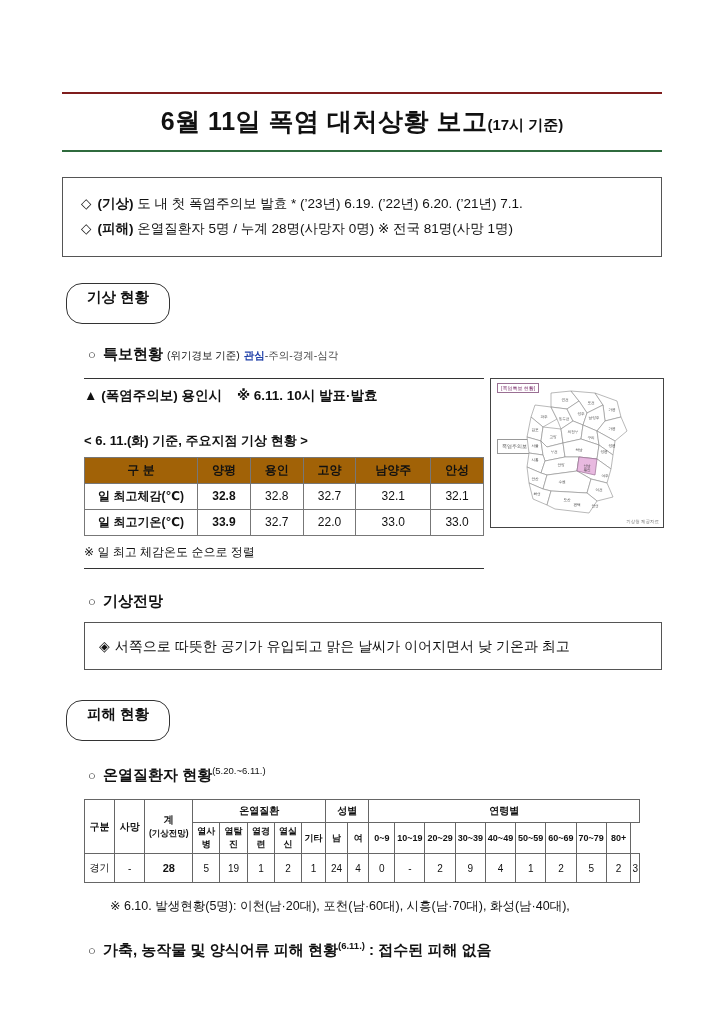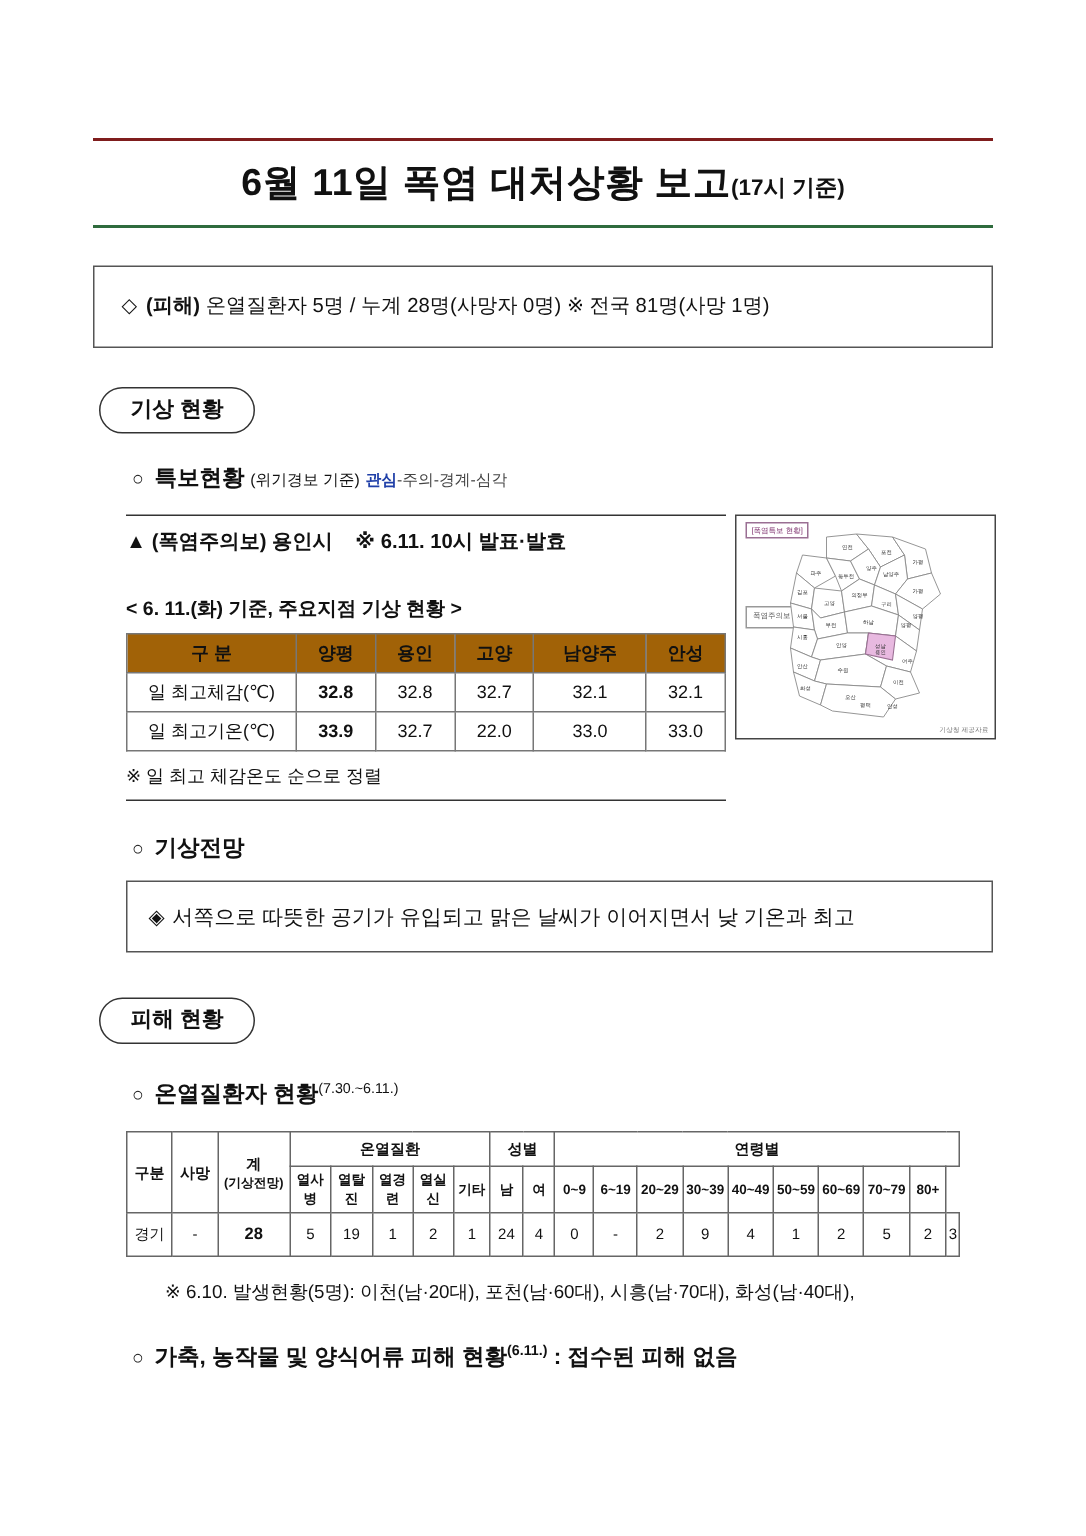--- a/index.html
+++ b/index.html
@@ -51,21 +51,21 @@
   }
   .summary-line { white-space: nowrap; }
   .summary-line .dia { margin-right: 6px; }
   .summary-line b { font-weight: bold; }
 
   
   .pill {
     display: inline-block;
     border: 1.4px solid #333333;
     border-radius: 16px;
-    padding: 4px 20px 6px 20px;
+    padding: 4px 20px 16px 20px;
     font-size: 14.5px;
     font-weight: bold;
     background: #ffffff;
   }
   .sect1 { margin: 26px 0 0 66px; }
   .sect2 { margin: 30px 0 0 66px; }
 
   
   .ln {
     font-size: 14px;
@@ -103,21 +103,21 @@
     width: 400px;
     font-size: 12px;
   }
   table.wtab th, table.wtab td {
     border: 1px solid #777777;
     text-align: center;
     padding: 4px 2px;
     height: 17px;
   }
   table.wtab th { font-weight: bold; background: #a16207; }
-  table.wtab td.lbl { font-weight: normal; }
+  table.wtab td.lbl { font-weight: bold; }
   table.wtab td.hi { font-weight: bold; }
   .wl-foot {
     font-size: 12px;
     margin-top: 8px;
     border-bottom: 1.2px solid #333333;
     padding-bottom: 7px;
   }
 
   .map-box {
     position: absolute;
@@ -200,20 +200,23 @@
 </head>
 <body>
 
 <div class="page">
 
   <div class="title-wrap">
     <span class="title-main">6월 11일 폭염 대처상황 보고</span><span class="title-sub">(17시 기준)</span>
   </div>
 
   <div class="summary-box">
+    <div class="summary-line">
+      <span class="dia">◇</span><b>(기상)</b> <span>도 내 첫 폭염주의보 발효 * (’23년) 6.19. (’22년) 6.20. (’21년) 7.1.</span>
+    </div>
     <div class="summary-line">
       <span class="dia">◇</span><b>(피해)</b> <span>온열질환자 5명 / 누계 28명(사망자 0명) ※ 전국 81명(사망 1명)</span>
     </div>
   </div>
 
   <div class="sect1">
     <span class="pill">기상 현황</span>
   </div>
 
   <div class="row-specialwarn ln">
@@ -336,21 +339,21 @@
   </div>
   <div class="forecast-box">
     <span class="dia">◈</span><span>서쪽으로 따뜻한 공기가 유입되고 맑은 날씨가 이어지면서 낮 기온과 최고</span>
   </div>
 
   <div class="sect2">
     <span class="pill">피해 현황</span>
   </div>
 
   <div class="dmg-head ln">
-    <span class="circ">○</span><span class="item-title">온열질환자 현황</span><span class="sup">(7.30.~6.11.)</span>
+    <span class="circ">○</span><span class="item-title">온열질환자 현황</span><span class="sup">(5.20.~6.11.)</span>
   </div>
 
   <table class="dtab">
     <tbody>
         <tr class="r1">
       <th rowspan="2" style="width:34px">구분</th>
       <th rowspan="2" style="width:34px">사망</th>
       <th rowspan="2" style="width:58px">
         <span>계</span><br>
         <span style="font-size:8.5px">(기상전망)</span>
@@ -361,21 +364,21 @@
     </tr>
     <tr class="r2">
       <th style="width:30px">열사병</th>
       <th style="width:30px">열탈진</th>
       <th style="width:30px">열경련</th>
       <th style="width:30px">열실신</th>
       <th style="width:26px">기타</th>
       <th style="width:22px">남</th>
       <th style="width:22px">여</th>
       <th style="width:26px">0~9</th>
-      <th style="width:28px">6~19</th>
+      <th style="width:28px">10~19</th>
       <th style="width:28px">20~29</th>
       <th style="width:28px">30~39</th>
       <th style="width:28px">40~49</th>
       <th style="width:28px">50~59</th>
       <th style="width:28px">60~69</th>
       <th style="width:28px">70~79</th>
       <th style="width:24px">80+</th>
     </tr>
     <tr class="r3">
       <td>경기</td>

